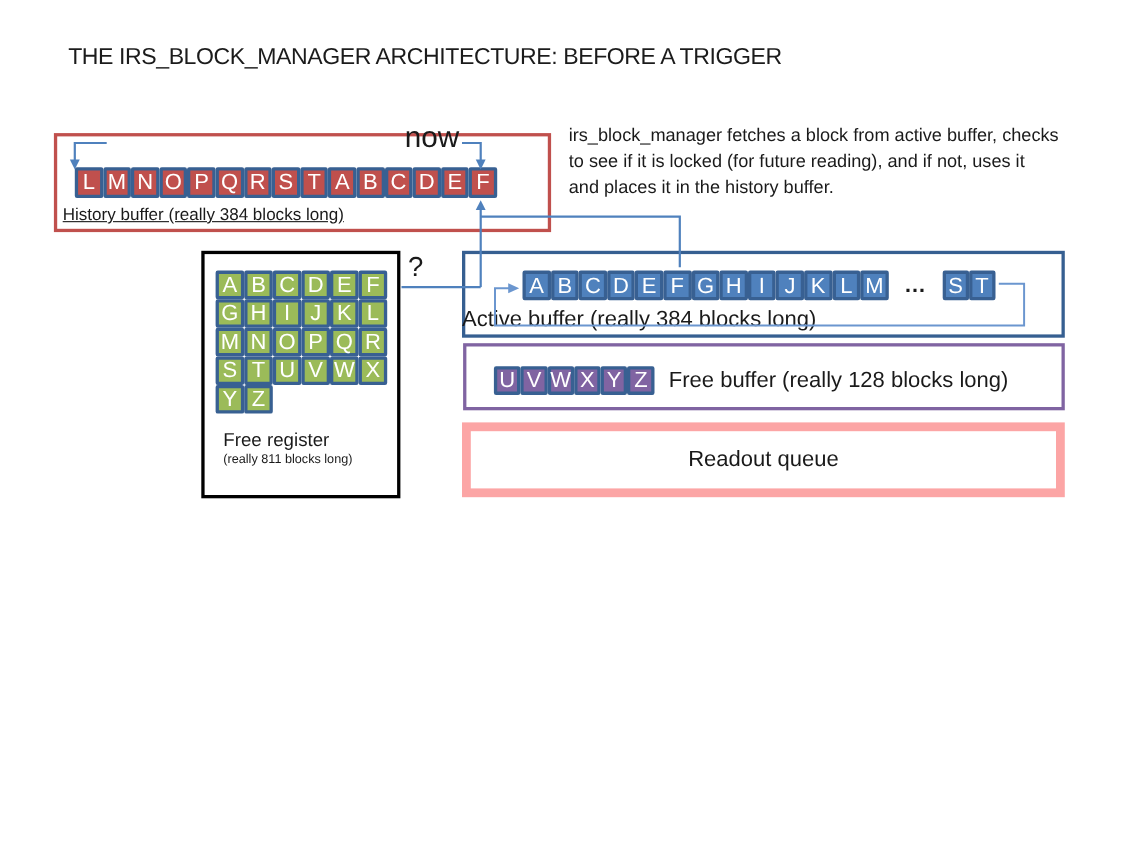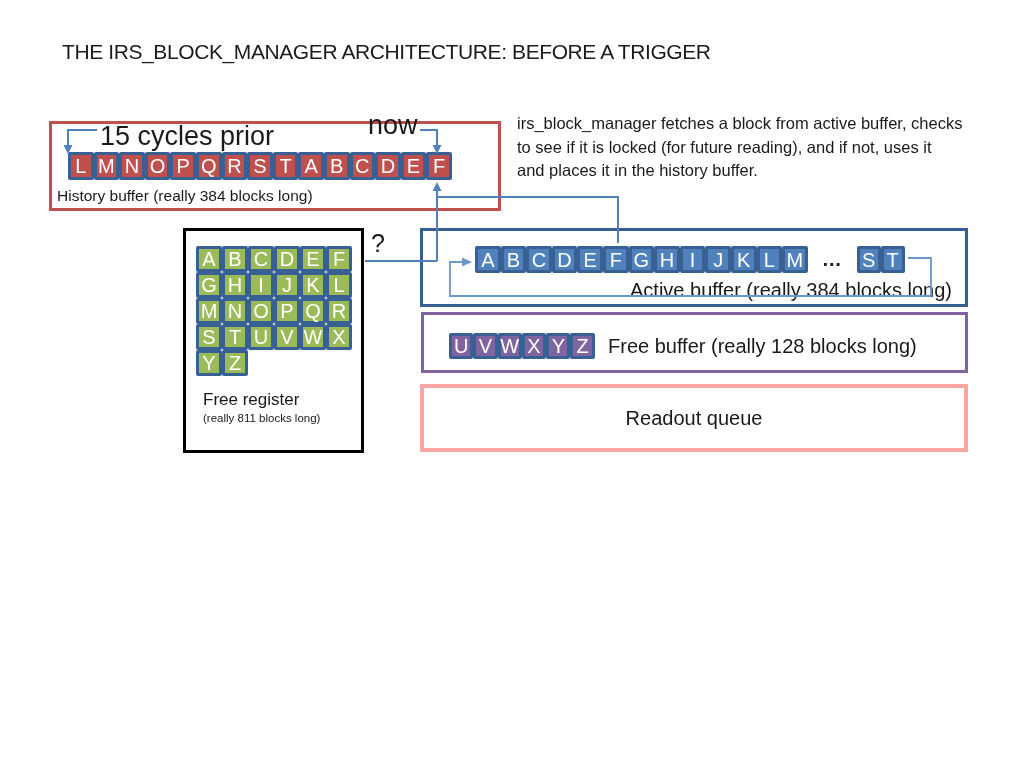--- a/index.html
+++ b/index.html
@@ -11,21 +11,21 @@
   
   #title{left:62px;top:40px;font-size:21px;letter-spacing:-0.4px;color:#1b1b1b;white-space:nowrap;}
   
   #desc{left:517px;top:112px;width:505px;font-size:16.5px;line-height:23.5px;white-space:pre-line;}
   
   #history-box{left:49px;top:121px;width:452px;height:90px;border:3px solid #c0504d;box-sizing:border-box;background:transparent;}
   #prior-label{left:100px;top:121px;font-size:27px;white-space:nowrap;}
   #now-label{left:368px;top:110px;font-size:27px;white-space:nowrap;}
   #history-row{left:68px;top:152px;display:flex;}
   #history-row .block{width:25.6px;height:28px;background:#c0504d;}
-  #history-caption{left:57px;top:187px;font-size:15.5px;white-space:nowrap;}
+  #history-caption{left:57px;top:187px;font-size:15.5px;white-space:nowrap;text-decoration:underline;}
   
   .block{
     box-sizing:border-box;border:3px solid #386092;border-radius:2px;
     display:flex;align-items:center;justify-content:center;
     color:#ffffff;font-size:20px;line-height:1;flex:0 0 auto;
   }
   
   #lock-box{left:183px;top:228px;width:181px;height:225px;border:3px solid #000000;box-sizing:border-box;}
   #lock-grid{left:196px;top:246px;display:grid;grid-template-columns:repeat(6,26px);}
   #lock-grid .block{width:26px;height:26px;background:#9bbb59;}
@@ -33,45 +33,44 @@
   #lock-subcaption{left:203px;top:412px;font-size:11.5px;white-space:nowrap;}
   
   #question{left:371px;top:229px;font-size:25px;color:#1a1a1a;}
   
   #active-box{left:420px;top:228px;width:548px;height:79px;border:3px solid #365f91;box-sizing:border-box;}
   #active-row{left:475px;top:246px;display:flex;align-items:center;}
   #active-row .block{width:25.6px;height:27px;background:#4f81bd;}
   #active-row .tail .block{width:24px;}
   #active-ellipsis{width:49px;text-align:center;font-size:20px;font-weight:bold;color:#1a1a1a;letter-spacing:1px;}
   .tail{display:flex;}
-  #active-caption{left:420px;top:279px;width:532px;text-align:right;font-size:20px;}
+  #active-caption{left:420px;top:279px;width:532px;text-align:left;font-size:20px;}
   
   #free-box{left:421px;top:312px;width:547px;height:61px;border:3px solid #8064a2;box-sizing:border-box;}
   #free-row{left:449px;top:333px;display:flex;}
   #free-row .block{width:24.3px;height:26px;background:#8064a2;}
   #free-caption{left:608px;top:335px;font-size:20px;white-space:nowrap;}
   
-  #readout-box{left:420px;top:384px;width:548px;height:68px;border:4px solid #fca5a5;box-sizing:border-box;
+  #readout-box{left:420px;top:384px;width:548px;height:68px;border:8px solid #fca5a5;box-sizing:border-box;
     display:flex;align-items:center;justify-content:center;font-size:20px;}
   
   #connectors{left:0;top:0;width:1024px;height:768px;pointer-events:none;}
 </style>
 </head>
 <body>
 
 <div id="slide">
 
   <div class="abs" id="desc">irs_block_manager fetches a block from active buffer, checks
 to see if it is locked (for future reading), and if not, uses it
 and places it in the history buffer.</div>
 
   <div class="abs" id="title">THE IRS_BLOCK_MANAGER ARCHITECTURE: BEFORE A TRIGGER</div>
 
   <div class="abs" id="history-box"></div>
-  <div class="abs" id="prior-label">15 cycles prior</div>
   <div class="abs" id="now-label">now</div>
   <div class="abs" id="history-row">
       <span class="block">L</span>
       <span class="block">M</span>
       <span class="block">N</span>
       <span class="block">O</span>
       <span class="block">P</span>
       <span class="block">Q</span>
       <span class="block">R</span>
       <span class="block">S</span>

